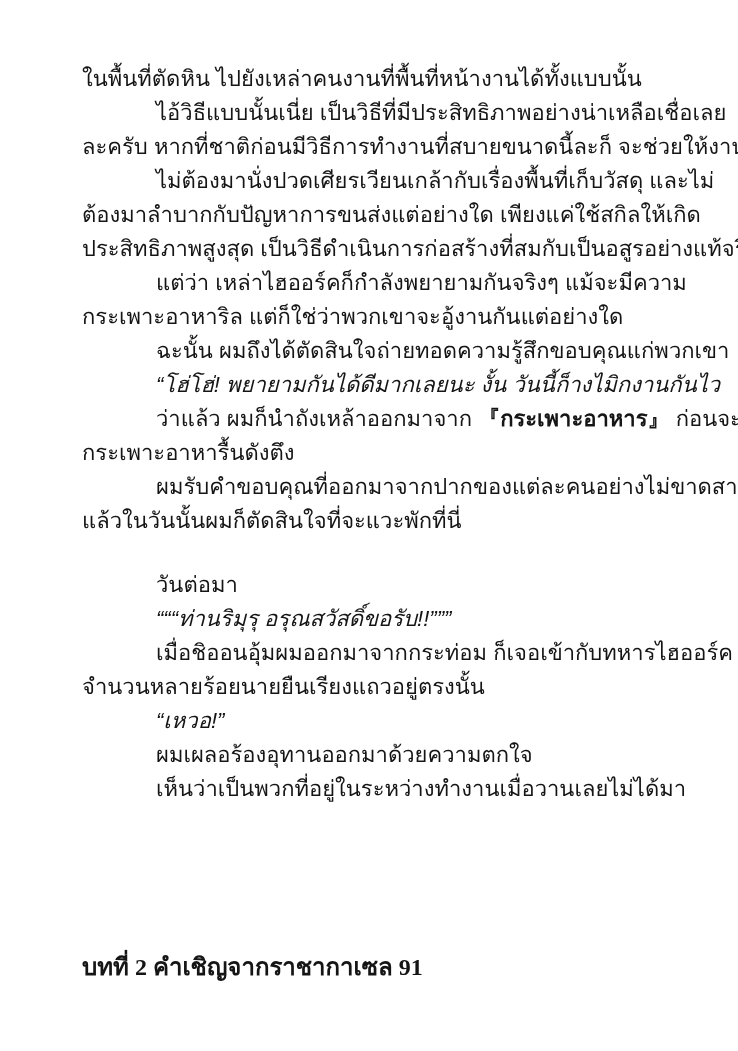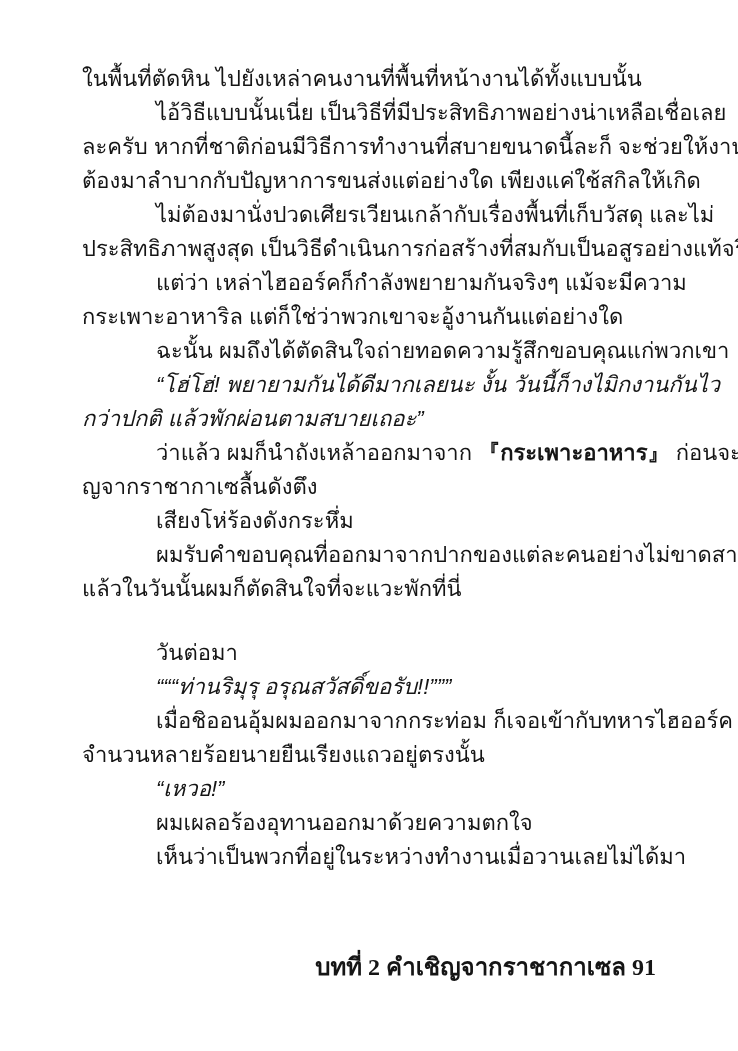--- a/index.html
+++ b/index.html
@@ -43,47 +43,45 @@
     font-weight: bold;
   }
   .spacer {
     height: 30px;
   }
   .footer {
     position: absolute;
     left: 82px;
     right: 82px;
     top: 950px;
-    text-align: right;
+    text-align: left;
     font-family: "Liberation Serif", serif;
     font-weight: bold;
     font-size: 24px;
     line-height: 34px;
     color: #151515;
   }
 </style>
 </head>
 <body>
 
 <div class="page">
   <div class="text-block" id="text-block">
       <div class="line">ในพื้นที่ตัดหิน ไปยังเหล่าคนงานที่พื้นที่หน้างานได้ทั้งแบบนั้น</div>
       <div class="line indent fill">ไอ้วิธีแบบนั้นเนี่ย เป็นวิธีที่มีประสิทธิภาพอย่างน่าเหลือเชื่อเลย</div>
       <div class="line fill">ละครับ หากที่ชาติก่อนมีวิธีการทำงานที่สบายขนาดนี้ละก็ จะช่วยให้งาน</div>
+      <div class="line indent fill">ไม่ต้องมานั่งปวดเศียรเวียนเกล้ากับเรื่องพื้นที่เก็บวัสดุ และไม่</div>
       <div class="line fill">ต้องมาลำบากกับปัญหาการขนส่งแต่อย่างใด เพียงแค่ใช้สกิลให้เกิด</div>
-      <div class="line indent fill">ไม่ต้องมานั่งปวดเศียรเวียนเกล้ากับเรื่องพื้นที่เก็บวัสดุ และไม่</div>
       <div class="line fill">ประสิทธิภาพสูงสุด เป็นวิธีดำเนินการก่อสร้างที่สมกับเป็นอสูรอย่างแท้จริง</div>
       <div class="line indent fill">แต่ว่า เหล่าไฮออร์คก็กำลังพยายามกันจริงๆ แม้จะมีความ</div>
       <div class="line">กระเพาะอาหาริล แต่ก็ใช่ว่าพวกเขาจะอู้งานกันแต่อย่างใด</div>
       <div class="line indent fill">ฉะนั้น ผมถึงได้ตัดสินใจถ่ายทอดความรู้สึกขอบคุณแก่พวกเขา</div>
       <div class="line indent italic fill">“โฮ่โฮ่! พยายามกันได้ดีมากเลยนะ งั้น วันนี้ก็างไมิกงานกันไว</div>
-      <div class="line italic">กว่าปกติ แล้วพักผ่อนตามสบายเถอะ”</div>
       <div class="line indent fill"><span>ว่าแล้ว ผมก็นำถังเหล้าออกมาจาก </span><span class="bold">『กระเพาะอาหาร』</span><span> ก่อนจะ</span></div>
-      <div class="line">ญจากราชากาเซลื้นดังตึง</div>
-      <div class="line indent">เสียงโห่ร้องดังกระหึ่ม</div>
+      <div class="line">กระเพาะอาหารื้นดังตึง</div>
       <div class="line indent fill">ผมรับคำขอบคุณที่ออกมาจากปากของแต่ละคนอย่างไม่ขาดสาย</div>
       <div class="line">แล้วในวันนั้นผมก็ตัดสินใจที่จะแวะพักที่นี่</div>
       <div class="spacer"></div>
       <div class="line indent">วันต่อมา</div>
       <div class="line indent italic">“““ท่านริมุรุ อรุณสวัสดิ์ขอรับ!!”””</div>
       <div class="line indent fill">เมื่อชิออนอุ้มผมออกมาจากกระท่อม ก็เจอเข้ากับทหารไฮออร์ค</div>
       <div class="line">จำนวนหลายร้อยนายยืนเรียงแถวอยู่ตรงนั้น</div>
       <div class="line indent italic">“เหวอ!”</div>
       <div class="line indent">ผมเผลอร้องอุทานออกมาด้วยความตกใจ</div>
       <div class="line indent fill">เห็นว่าเป็นพวกที่อยู่ในระหว่างทำงานเมื่อวานเลยไม่ได้มา</div>

